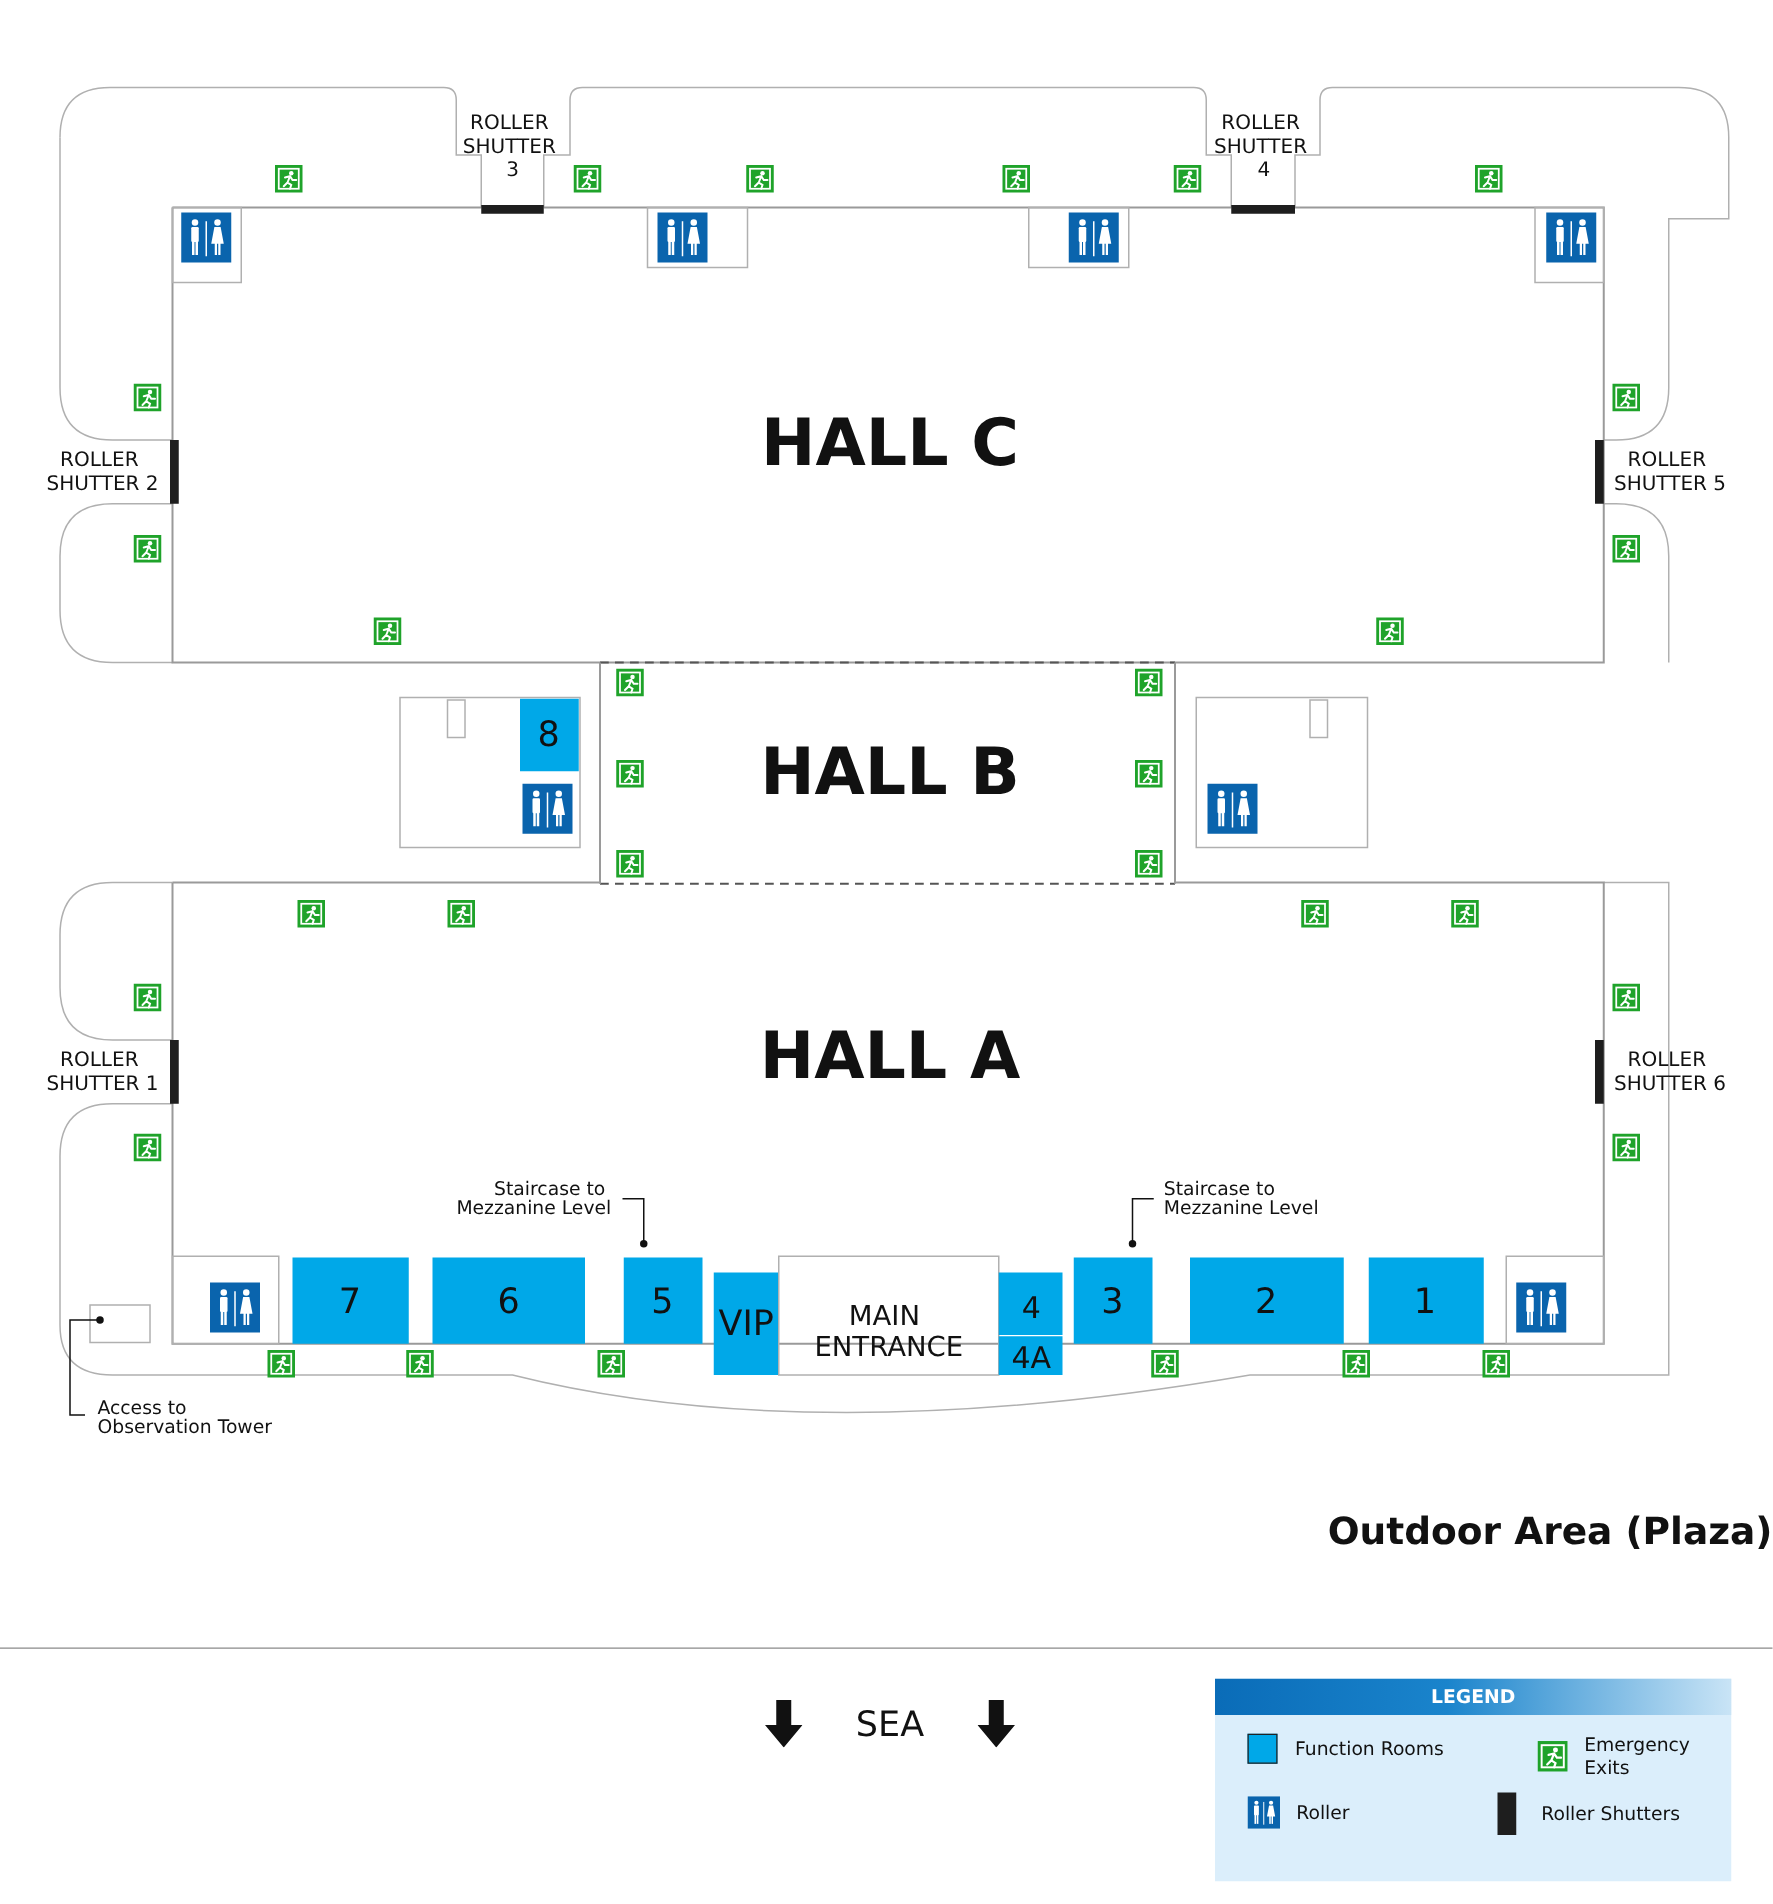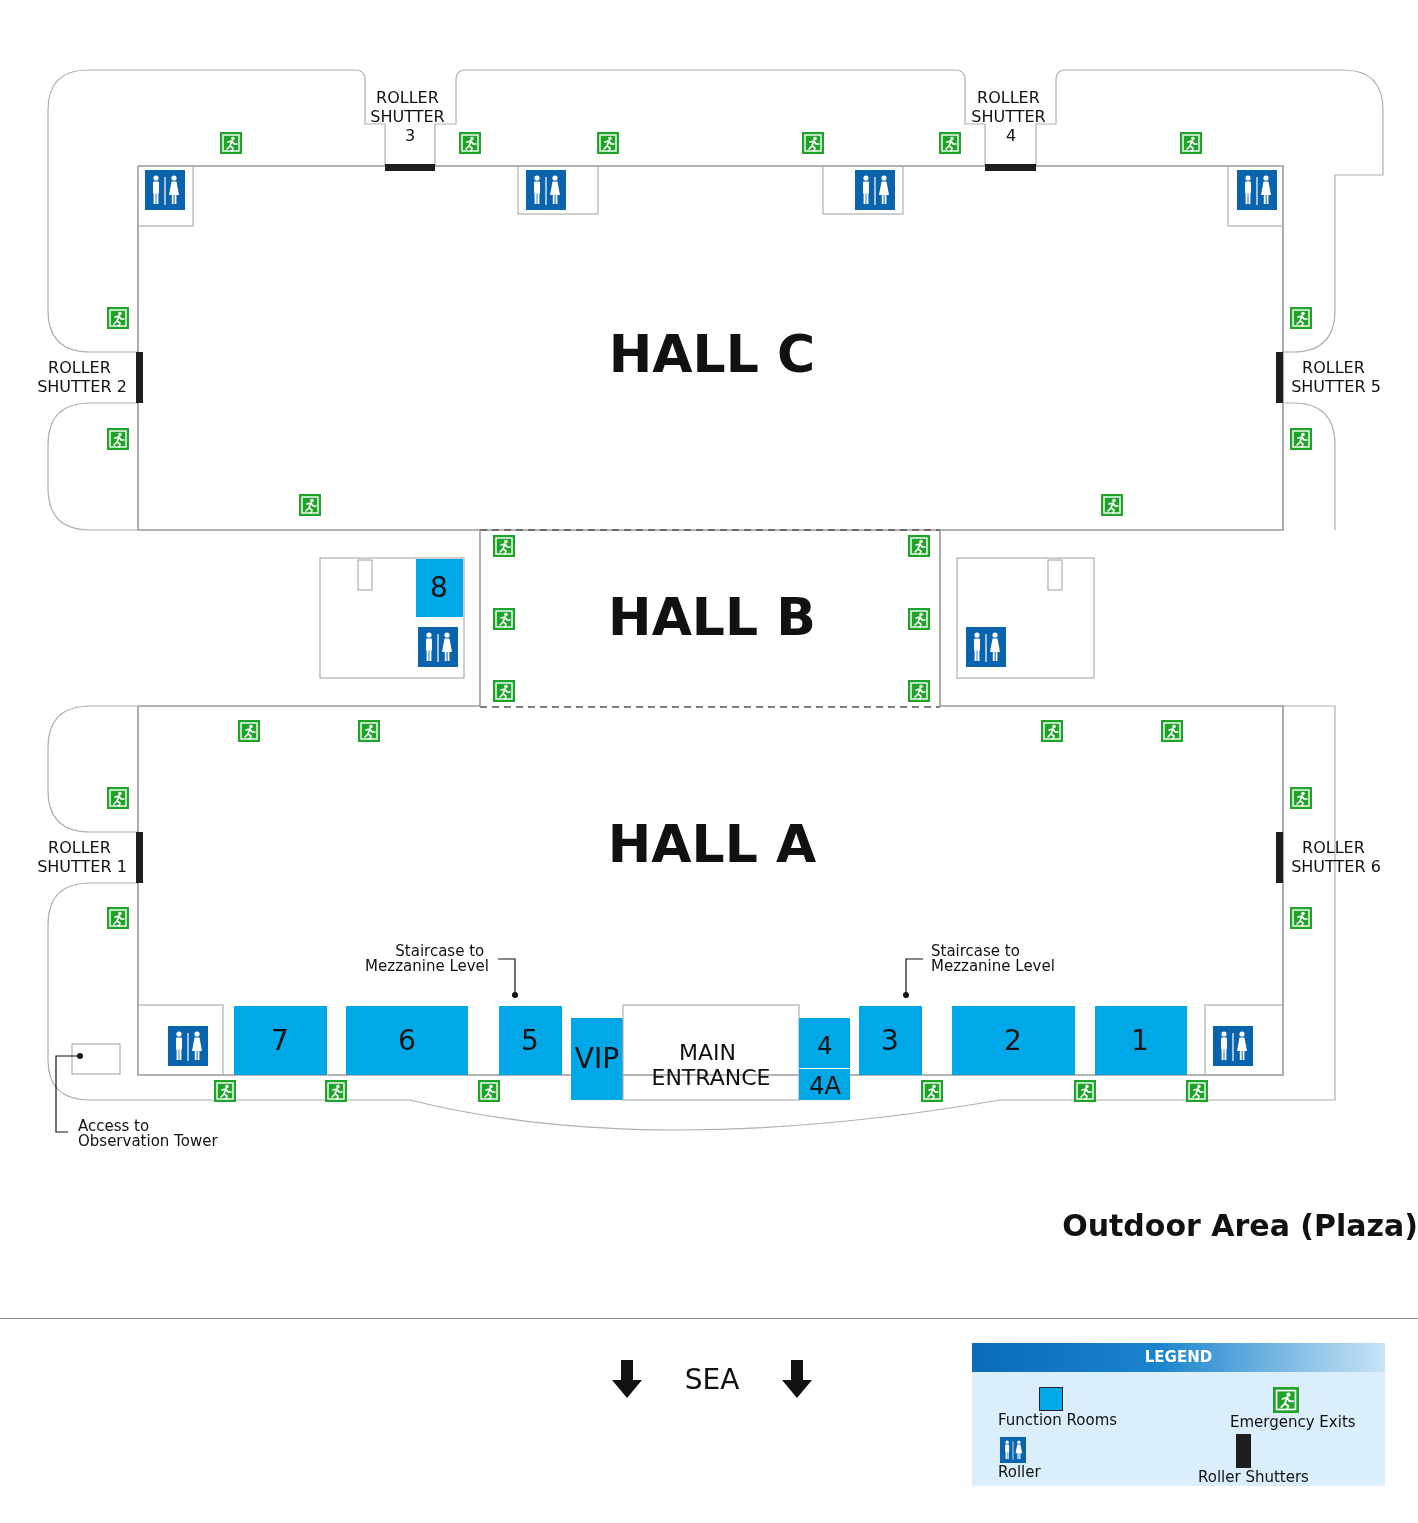--- a/index.html
+++ b/index.html
@@ -13,23 +13,23 @@
   .room-label{font-family:"DejaVu Sans",sans-serif;font-size:28px;fill:#111;text-anchor:middle;}
   .room-label-sm{font-family:"DejaVu Sans",sans-serif;font-size:24px;fill:#111;text-anchor:middle;}
   .rs-label{font-family:"DejaVu Sans",sans-serif;font-size:16px;fill:#111;text-anchor:middle;}
   .note{font-family:"DejaVu Sans",sans-serif;font-size:15px;fill:#111;}
   .entrance{font-family:"DejaVu Sans",sans-serif;font-size:22px;fill:#111;text-anchor:middle;}
   .shutter{fill:#1e1e1e;}
   .plaza{position:absolute;left:0;width:1418px;top:1208px;text-align:right;font-family:"DejaVu Sans",sans-serif;font-weight:bold;font-size:30px;color:#111;}
   .divider{position:absolute;left:0;top:1318px;width:1418px;height:1px;background:#8a8a8a;}
   .sea{position:absolute;top:1356px;left:612px;width:200px;height:46px;display:flex;align-items:center;justify-content:space-between;}
   .sea-text{font-family:"DejaVu Sans",sans-serif;font-size:28px;color:#111;}
-  .legend{position:absolute;left:972px;top:1343px;width:413px;height:143px;background:#dbeefb;}
+  .legend{position:absolute;left:972px;top:1343px;width:413px;height:162px;background:#dbeefb;}
   .legend-head{height:29px;background:linear-gradient(90deg,#0a6cb8 0%,#1a84cc 45%,#c9e4f6 100%);color:#fff;font-family:"DejaVu Sans",sans-serif;font-weight:bold;font-size:15px;line-height:29px;text-align:center;}
-  .legend-item{position:absolute;display:flex;align-items:center;font-family:"DejaVu Sans",sans-serif;font-size:15px;color:#111;flex-direction:column;}
+  .legend-item{position:absolute;display:flex;align-items:center;font-family:"DejaVu Sans",sans-serif;font-size:15px;color:#111;}
   .sw-room{width:24px;height:24px;background:#00a8e8;border:1.5px solid #222;box-sizing:border-box;margin-right:14px;}
   .sw-shutter{width:15px;height:34px;background:#1e1e1e;margin-right:20px;}
 </style>
 </head>
 <body>
 
 <svg id="plan" width="1418" height="1200" viewBox="0 0 1418 1200">
   <defs>
     <g id="exit-sym">
       <rect x="0" y="0" width="22" height="22" fill="#1fa32a"></rect>

